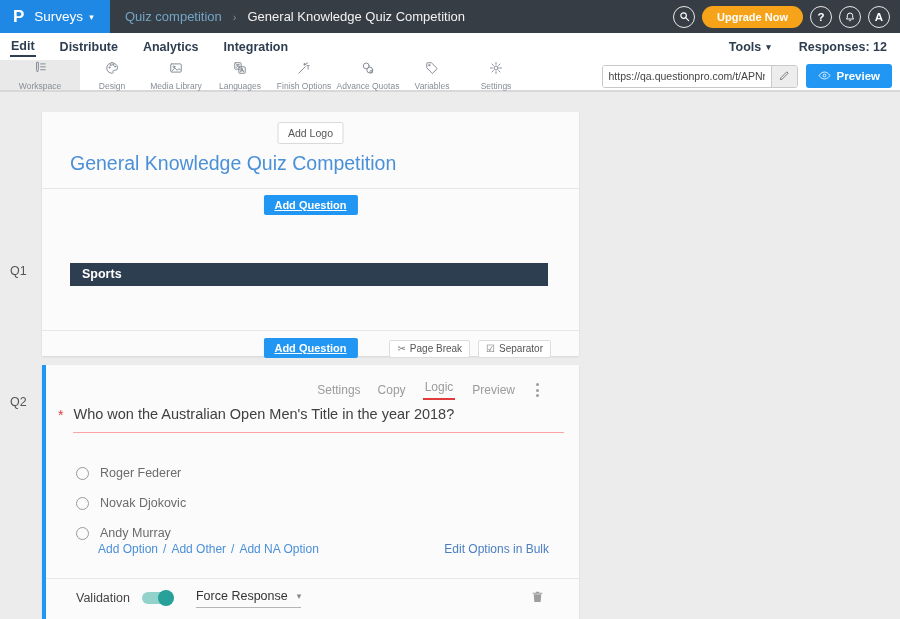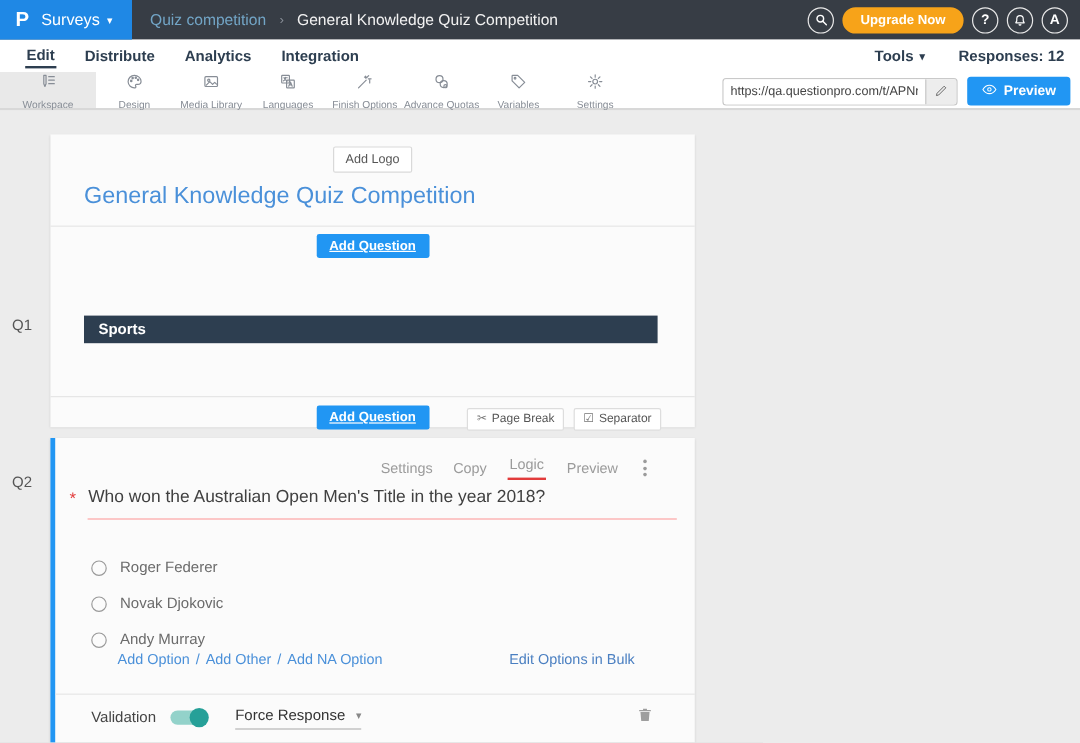--- a/index.html
+++ b/index.html
@@ -22,21 +22,21 @@
   .circle-btn{ width:22px; height:22px; border:1.5px solid #e8e8e8; border-radius:50%;
                display:flex; align-items:center; justify-content:center; color:#fff;
                font-size:11.5px; font-weight:700; cursor:pointer; background:transparent; }
   .circle-btn svg{ display:block; }
   .upgrade-btn{ background:var(--orange,#f7a319); border:none; border-radius:12px; color:#fff;
                 font-size:11px; font-weight:700; padding:5px 15px; cursor:pointer;
                 font-family:"Liberation Sans",sans-serif; }
 
   
   .subnav{ height:27px; background:#fff; display:flex; align-items:center; font-size:12.5px;
-           font-weight:700; color:var(--navy,#2d3e50);padding-left:11px; }
+           font-weight:700; color:var(--navy,#2d3e50); }
   .tab{ margin-left:10px; margin-right:13px; padding:2px 1px; cursor:pointer; }
   .tab.active{ border-bottom:2px solid var(--navy,#2d3e50); }
   .subnav-right{ margin-left:auto; display:flex; align-items:center; gap:28px; padding-right:13px; }
   .tools-dd{ display:flex; align-items:center; gap:5px; cursor:pointer; }
   .responses{ font-weight:700; }
 
   
   .toolbar{ height:32px; background:#fff; border-bottom:2px solid #d8d8d8; display:flex;
             align-items:stretch; position:relative; }
   .tool-item{ width:64px; display:flex; flex-direction:column; align-items:center;
@@ -98,21 +98,21 @@
   .dots-menu{ display:flex; flex-direction:column; gap:2.5px; cursor:pointer; padding:2px 4px; }
   .dots-menu i{ width:3px; height:3px; border-radius:50%; background:#9b9b9b; }
   .question-row{ position:absolute; top:41px; left:12px; right:15px; display:flex; gap:10px;
                  font-size:14.5px; color:#404040; }
   .req{ color:var(--red,#e23b3b); font-size:14px; padding-top:1px; }
   .q-text{ flex:1; border-bottom:1px solid #fca5a5; padding-bottom:10px; cursor:text; }
   .options{ position:absolute; top:93px; left:30px; }
   .opt-row{ display:flex; align-items:center; gap:11px; height:30px; cursor:pointer; }
   .radio{ width:13px; height:13px; border:1.5px solid #9a9a9a; border-radius:50%; background:#fbfbfb; }
   .opt-label{ font-size:12.5px; color:#6b6b6b; }
-  .links-row{ position:absolute; top:177px; left:52px; right:50px; display:flex; align-items:center;
+  .links-row{ position:absolute; top:177px; left:52px; right:30px; display:flex; align-items:center;
               font-size:12px; color:var(--link-blue,#4a90d9); }
   .links-row a{ color:var(--link-blue,#4a90d9); text-decoration:none; cursor:pointer; }
   .link-sep{ margin:0 5px; color:var(--link-blue,#4a90d9); }
   .bulk-link{ margin-left:auto; color:#4a7fc1 !important; }
   .line3{ top:213px; }
   .validation-row{ position:absolute; top:220px; left:30px; right:35px; height:26px;
                    display:flex; align-items:center; }
   .val-label{ font-size:12.5px; color:#444; }
   .toggle{ width:30px; height:12px; background:#93d2ca; border-radius:7px; position:relative;
            margin-left:12px; cursor:pointer; }

